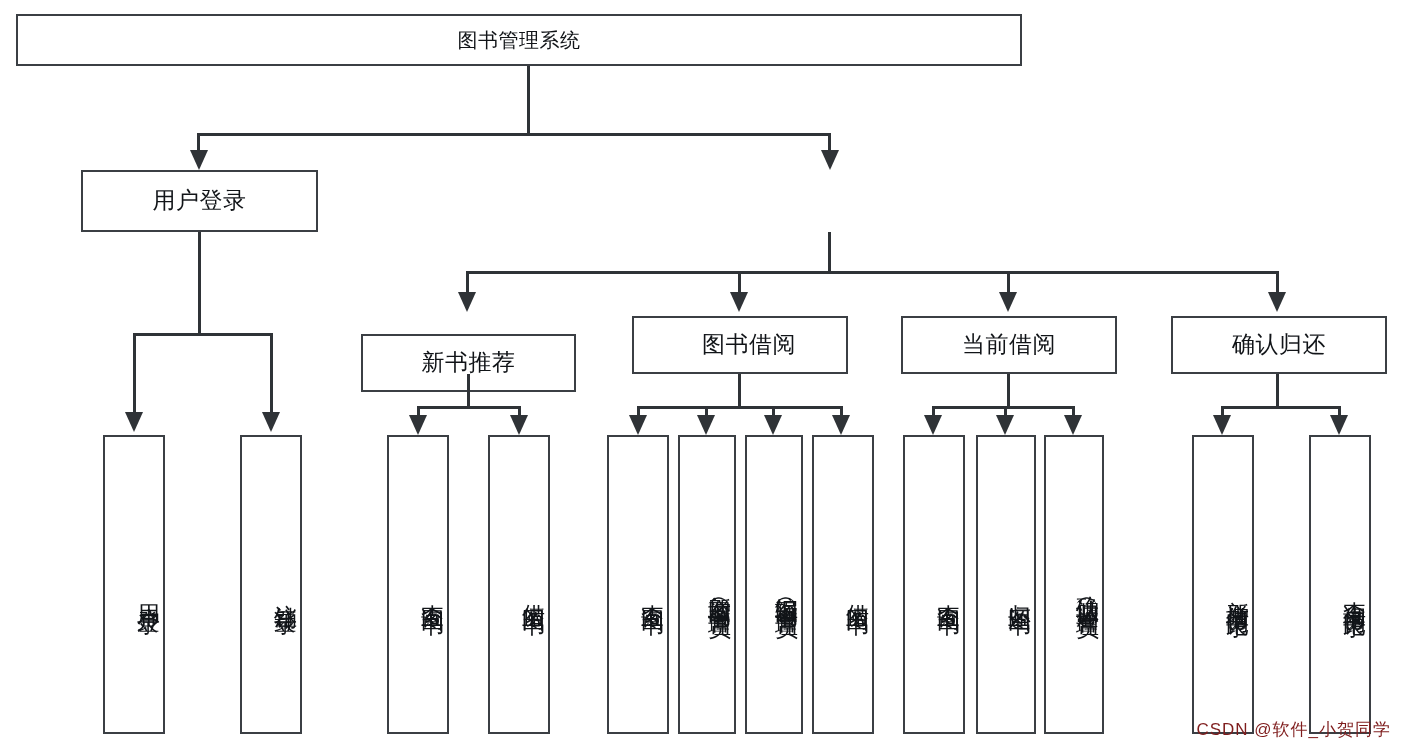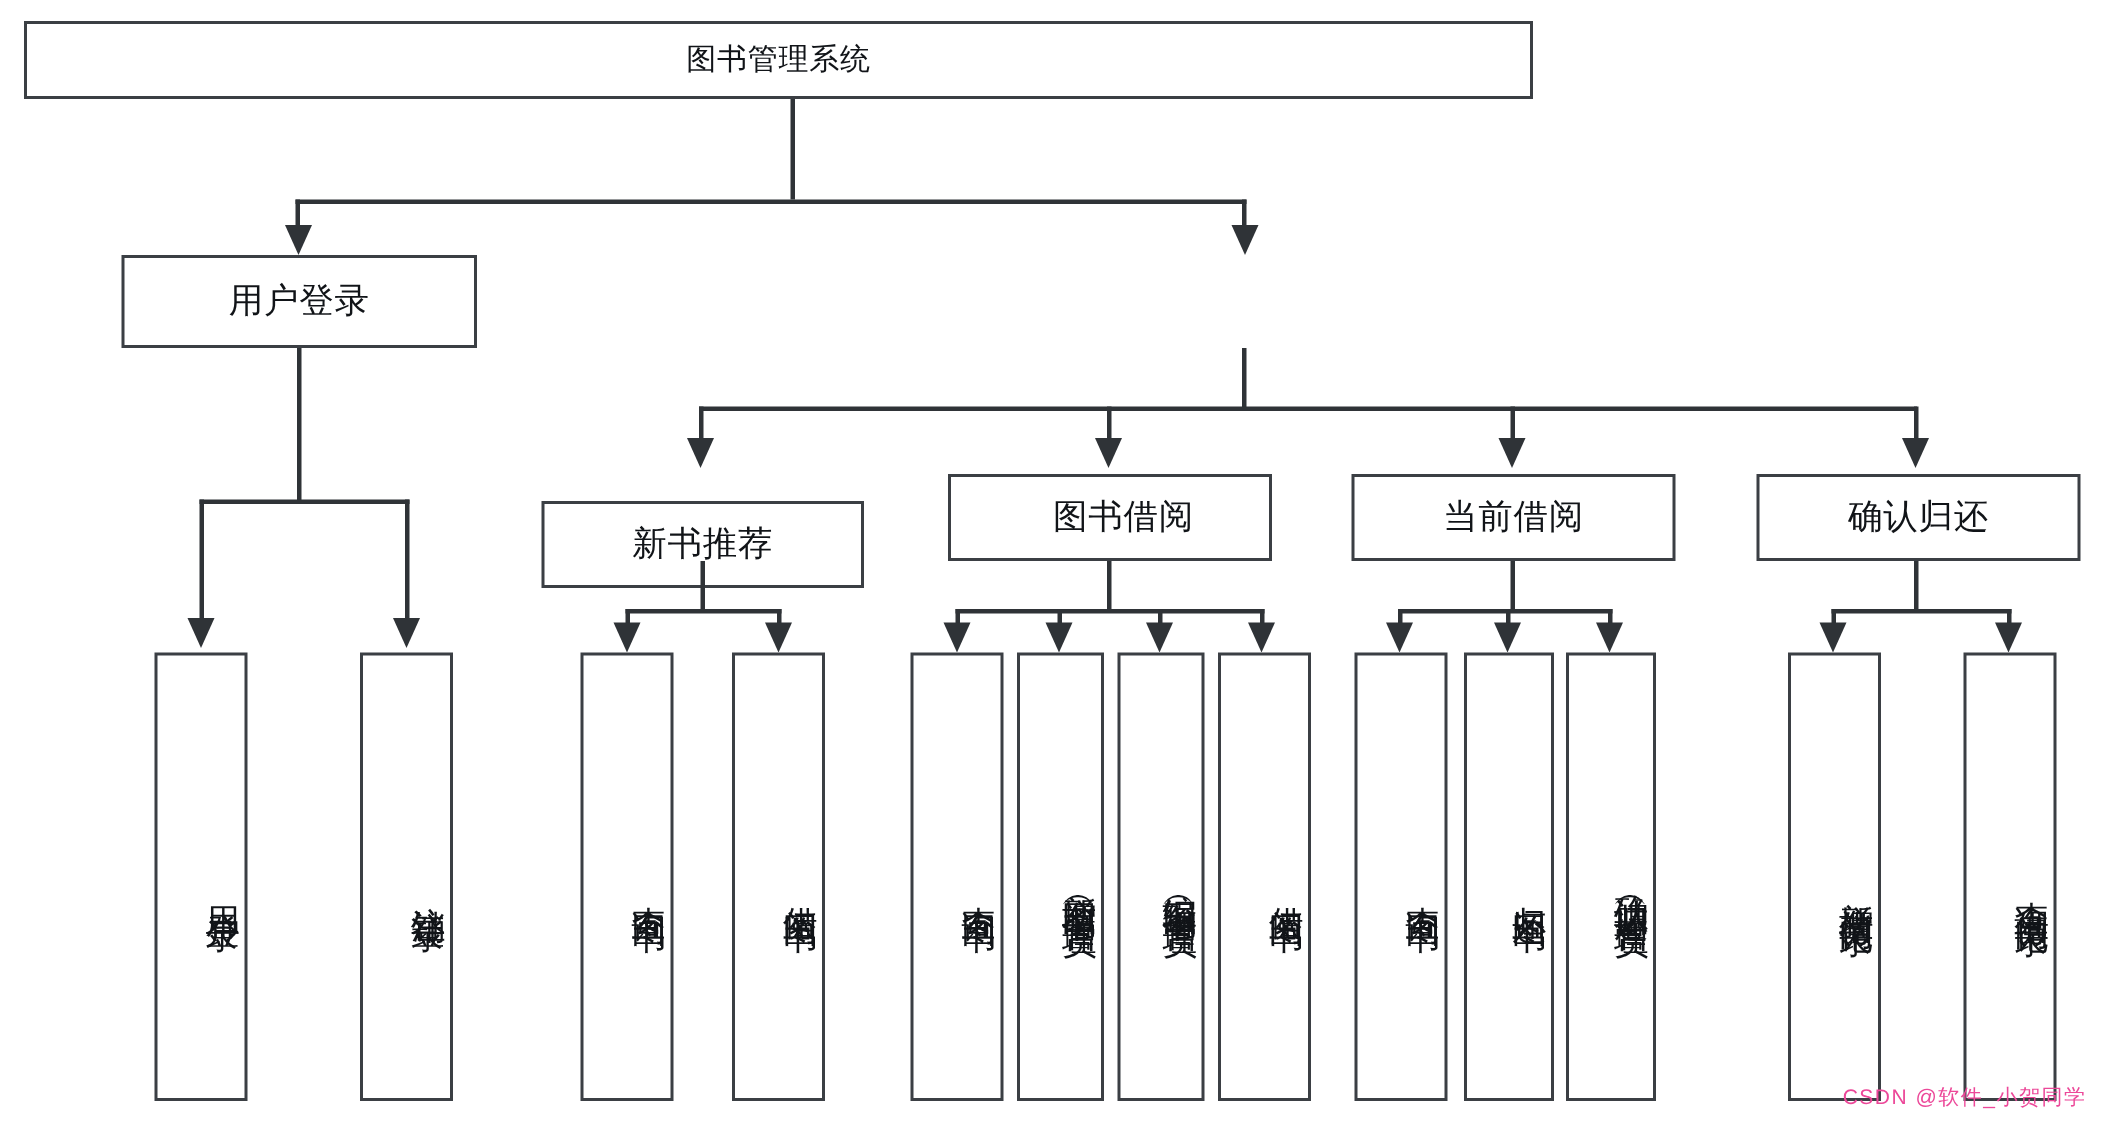--- a/index.html
+++ b/index.html
@@ -54,22 +54,22 @@
     position:absolute;
     width:0;height:0;
     border-left:9px solid transparent;
     border-right:9px solid transparent;
     border-top:20px solid #2f3337;
   }
   #watermark{
     position:absolute;
     right:14px;
     bottom:6px;
-    font-size:14px;
-    color:#ec4899;
+    font-size:17px;
+    color:#7f1d1d;
     letter-spacing:1px;
     white-space:nowrap;
     pointer-events:none;
   }
 </style>
 </head>
 <body>
 
 <div id="diagram">
 

